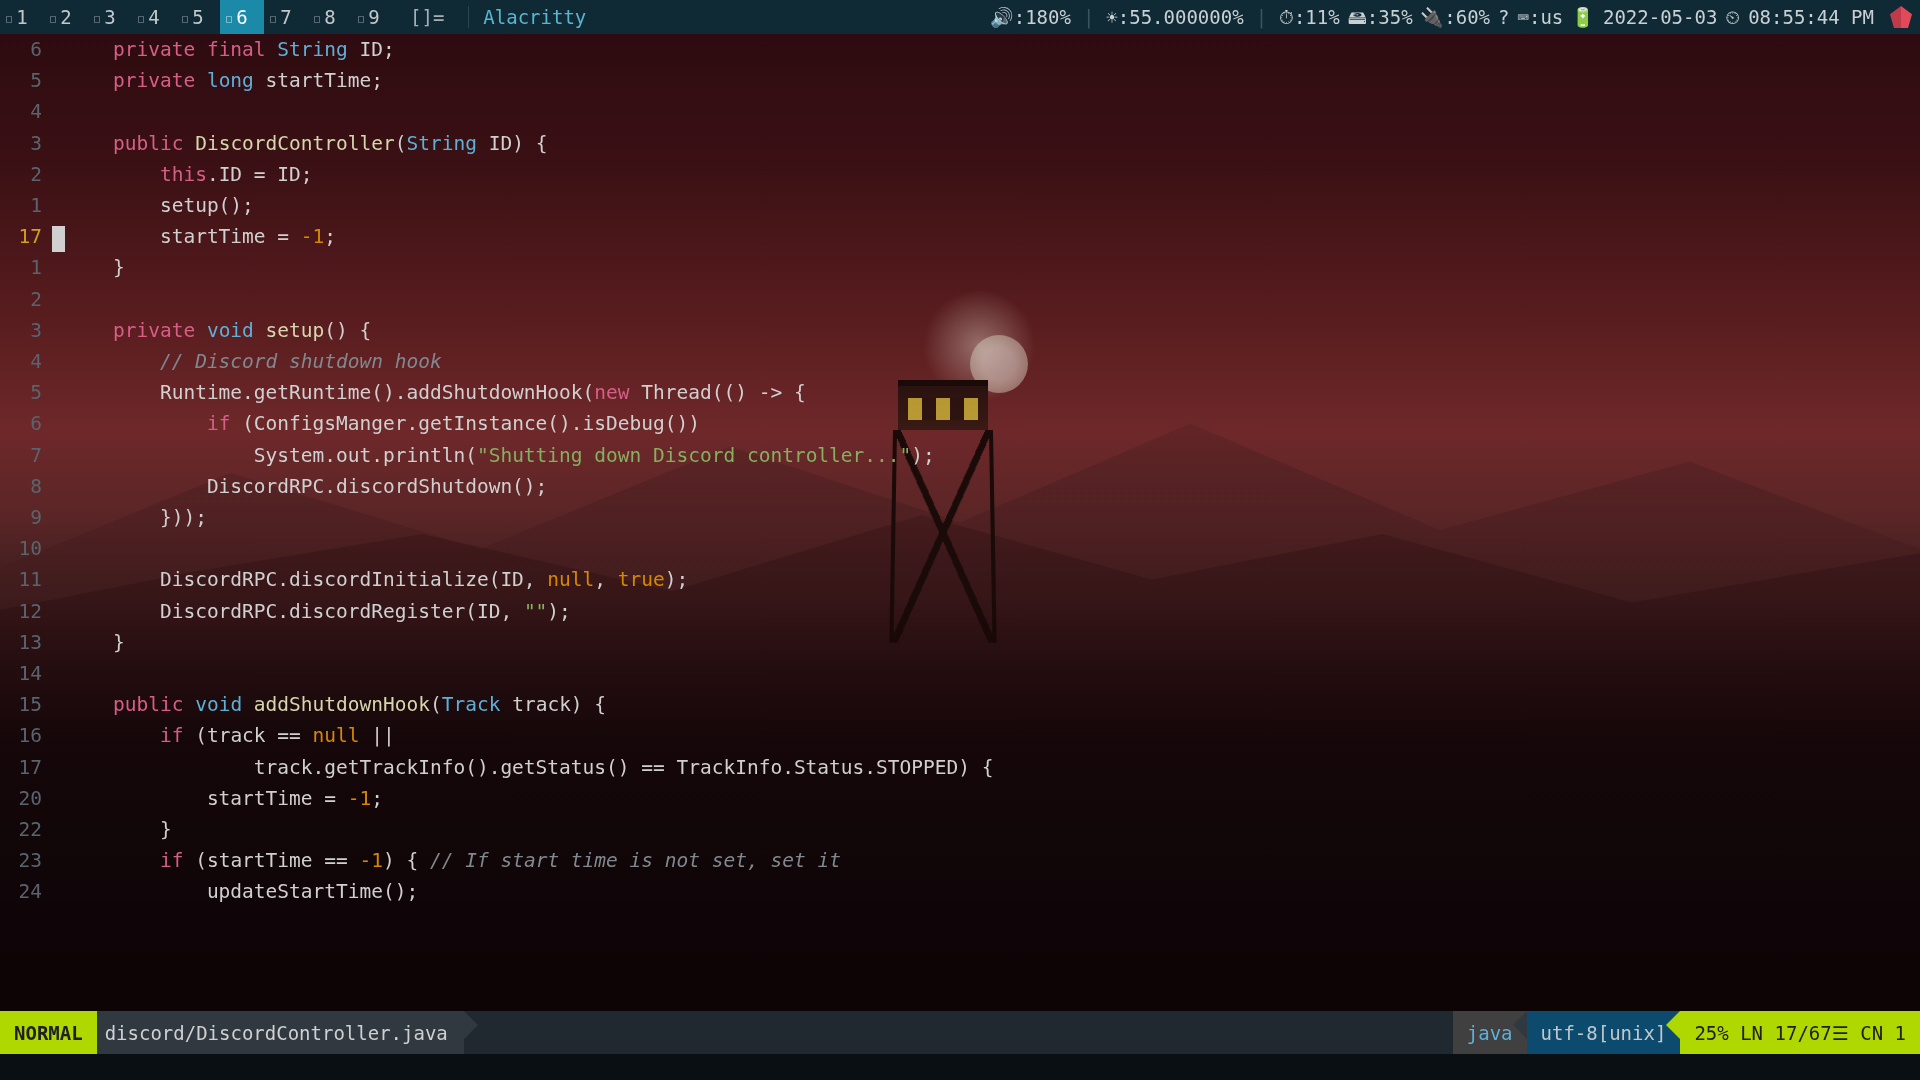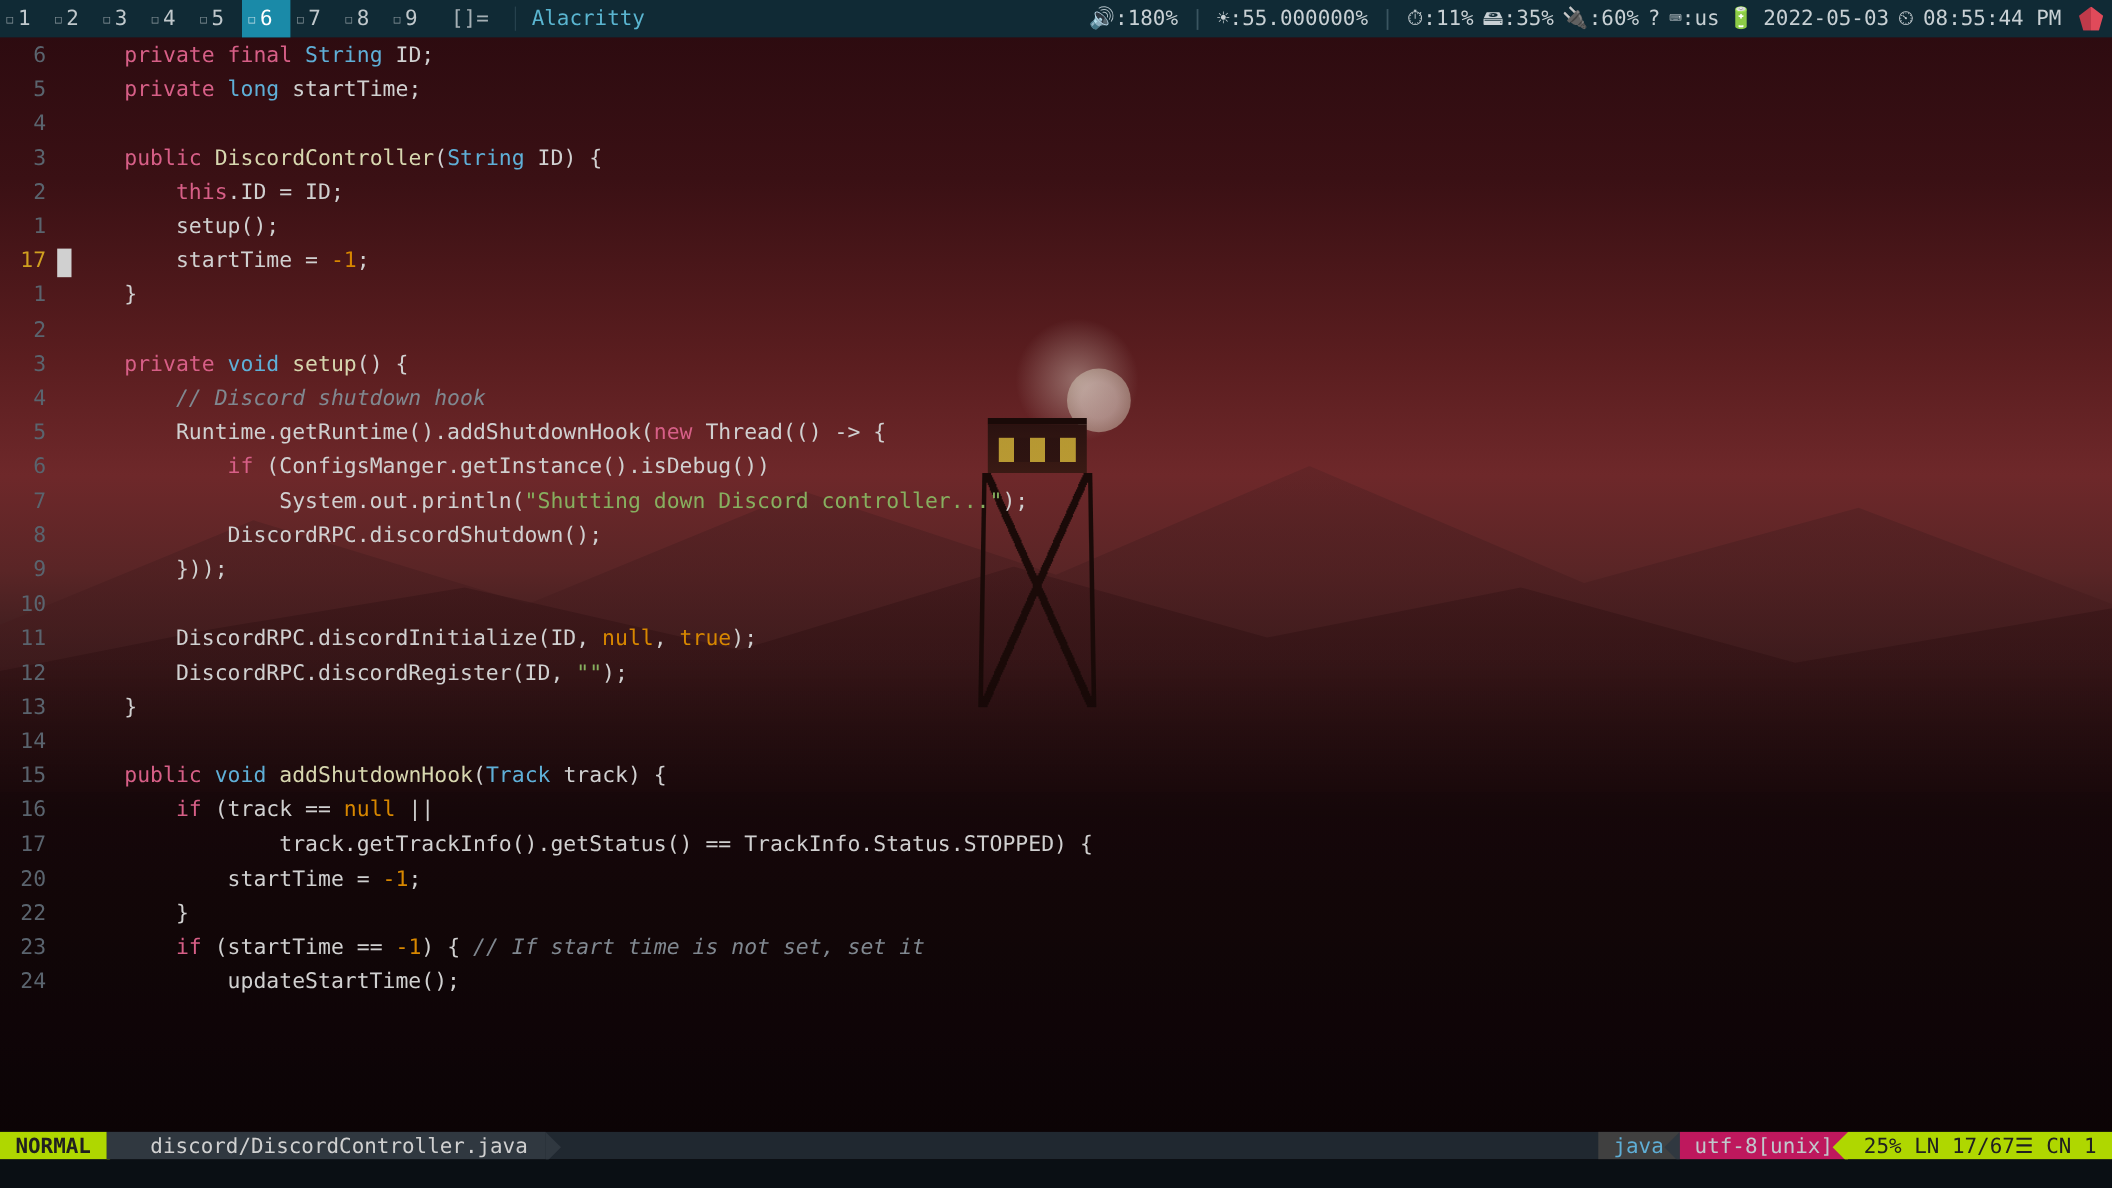--- a/index.html
+++ b/index.html
@@ -162,21 +162,21 @@
 .str { color: #87af5f; }
 .comment { color: #808890; font-style: italic; }
 .num { color: #d78700; }
 .bool { color: #d78700; }
 .func { color: #d7d7af; }
 
 .statusline {
   position: absolute;
   left: 0; right: 0;
   bottom: 26px;
-  height: 25px;
+  height: 43px;
   background: #202830;
   color: #a0a8b0;
   font-size: 19px;
   display: flex;
   align-items: center;
 }
 .sl-mode {
   background: #afd700;
   color: #202020;
   font-weight: bold;
@@ -190,21 +190,21 @@
   content: '';
   position: absolute;
   right: -14px; top: 0;
   border-top: 14.5px solid transparent;
   border-bottom: 14.5px solid transparent;
   border-left: 14px solid #afd700;
 }
 .sl-file {
   background: #303840;
   color: #d0d0d0;
-  padding: 0 16px 0 40px;
+  padding: 0 16px 0 8px;
   height: 100%;
   display: flex;
   align-items: center;
   position: relative;
 }
 .sl-file::after {
   content: '';
   position: absolute;
   right: -14px; top: 0;
   border-top: 14.5px solid transparent;
@@ -212,21 +212,21 @@
   border-left: 14px solid #303840;
 }
 .sl-right { margin-left: auto; display: flex; height: 100%; }
 .sl-seg {
   padding: 0 14px;
   display: flex;
   align-items: center;
   position: relative;
 }
 .sl-ft { color: #5fafd7; background: #404040; }
-.sl-enc { background: #be185d; color: #c0c8cc; }
+.sl-enc { background: #0c4a6e; color: #c0c8cc; }
 .sl-enc::before {
   content:'';
   position:absolute; left:-14px; top:0;
   border-top:14.5px solid transparent;
   border-bottom:14.5px solid transparent;
   border-right:14px solid #303840;
 }
 .sl-pos {
   background: #afd700;
   color: #202020;

